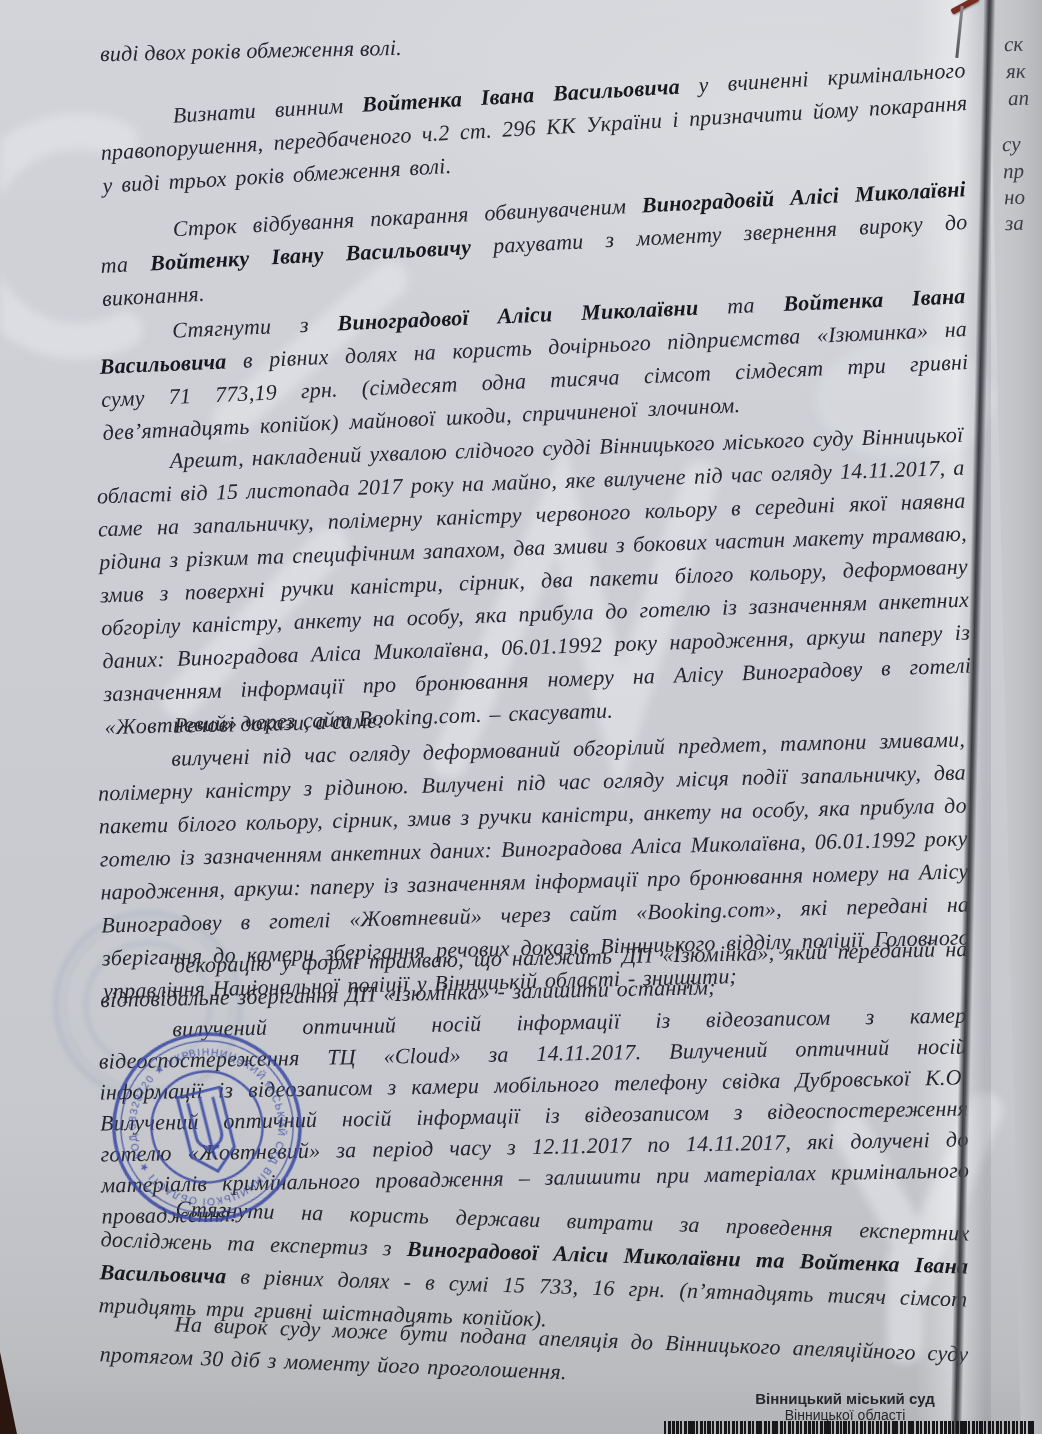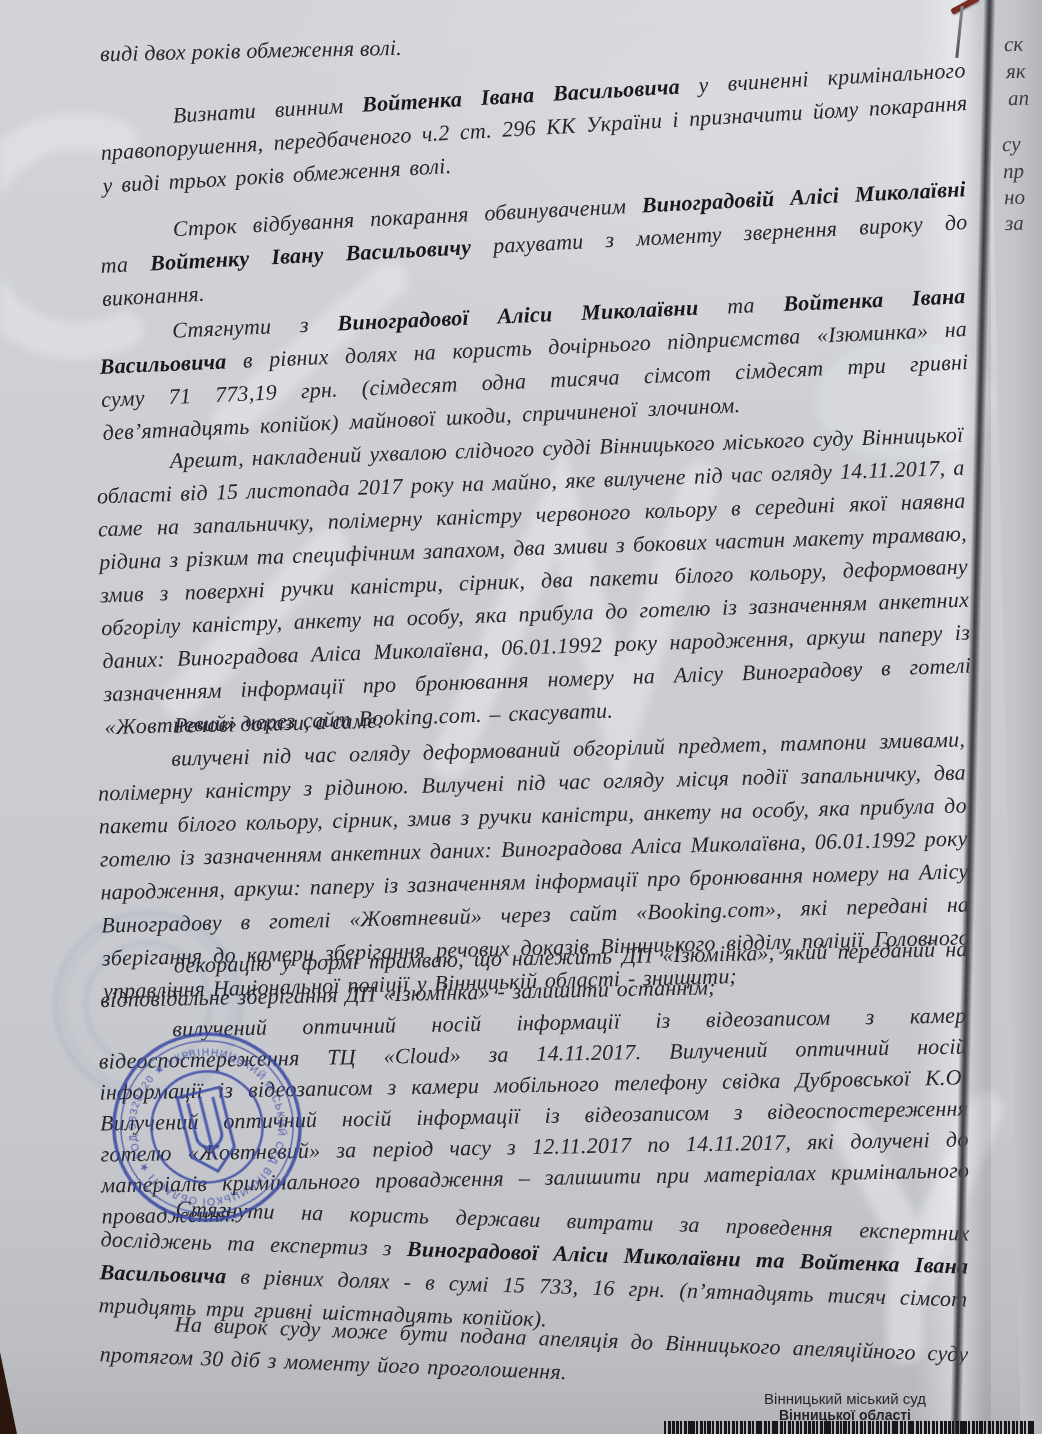--- a/index.html
+++ b/index.html
@@ -53,22 +53,22 @@
   .paras p:nth-of-type(8){top:941px;transform:rotate(-1.2deg);word-spacing:2px;}
   .paras p:nth-of-type(9){top:1007px;transform:rotate(-1deg);word-spacing:8px;line-height:31px;}
   .paras p:nth-of-type(10){top:1203px;transform:rotate(1.8deg);word-spacing:4px;}
   .paras p:nth-of-type(11){top:1321px;transform:rotate(2.2deg);word-spacing:2px;}
   
   .stamp{position:absolute;left:108px;top:1028px;width:198px;height:198px;transform:rotate(-14deg);opacity:.85;filter:blur(.4px);z-index:3;}
   .ghost-stamp{position:absolute;left:48px;top:905px;width:200px;height:200px;opacity:.8;filter:blur(2.5px);}
   
   .footer{position:absolute;left:655px;top:1390px;width:380px;text-align:center;z-index:5;
     font-family:"Liberation Sans","DejaVu Sans",sans-serif;color:#26262c;}
-  .footer .l1{font-size:15px;font-weight:400;line-height:17px;}
-  .footer .l2{font-size:14px;font-weight:700;line-height:16px;}
+  .footer .l1{font-size:15px;font-weight:700;line-height:17px;}
+  .footer .l2{font-size:14px;font-weight:400;line-height:16px;}
   .barcode{
     position:absolute;left:664px;top:1421px;width:372px;height:14px;z-index:6;
     background:
       repeating-linear-gradient(90deg,#17171a 0 2px,rgba(0,0,0,0) 2px 4px,#17171a 4px 7px,rgba(0,0,0,0) 7px 8px),
       repeating-linear-gradient(90deg,rgba(0,0,0,0) 0 9px,#17171a 9px 11px,rgba(0,0,0,0) 11px 17px);
   }
   
   .staple{position:absolute;left:938px;top:0;width:60px;height:70px;z-index:7;}
   .staple .head{position:absolute;left:12px;top:2px;width:30px;height:6px;background:#7a2b22;transform:rotate(-28deg);border-radius:2px;box-shadow:0 1px 2px rgba(0,0,0,.4);}
   .staple .pin{position:absolute;left:20px;top:6px;width:3px;height:52px;background:linear-gradient(to bottom,#8b8b90,#55555a);transform:rotate(6deg);}

